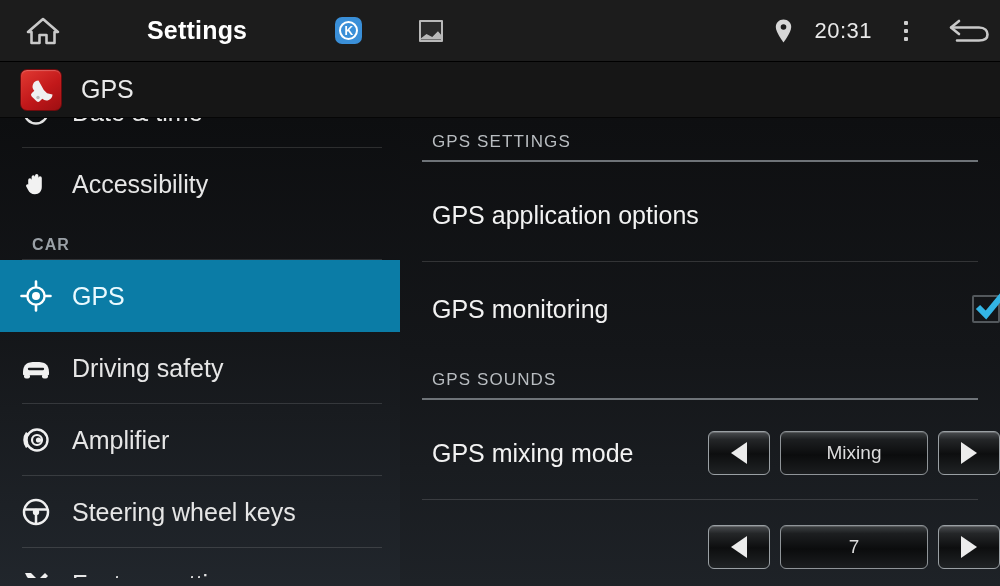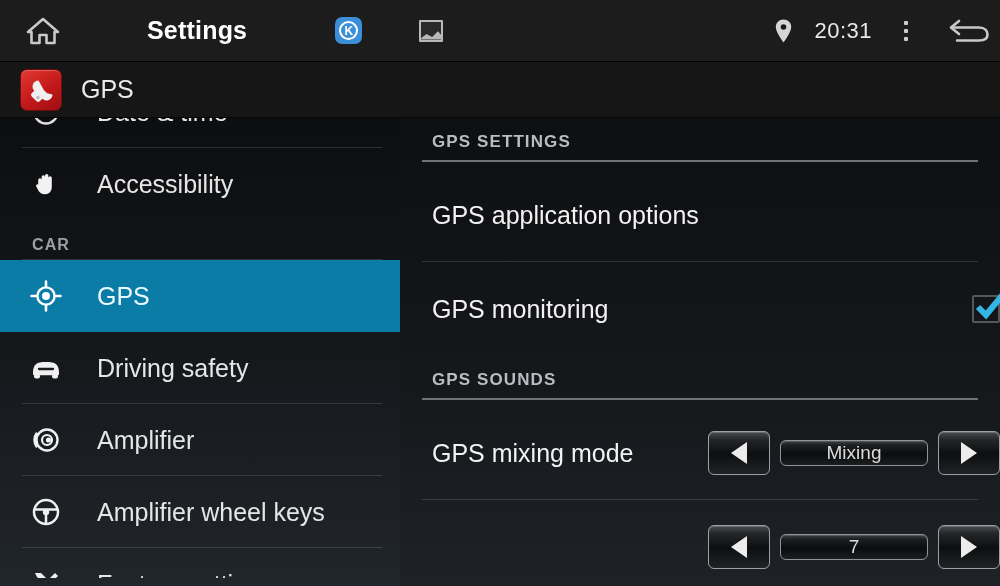--- a/index.html
+++ b/index.html
@@ -76,21 +76,21 @@
   .subbar-title { margin-left:19px; color:#eaeaea; font-size:25px; }
 
   
   .sidebar {
     position:absolute; top:118px; left:0; width:400px; height:468px;
     background:linear-gradient(180deg,#0d0e10 0%, #141619 45%, #21262c 100%);
     overflow:hidden;
   }
   .side-row {
     position:relative; display:flex; align-items:center;
-    height:72px; padding-left:28px;gap:15px;
+    height:72px; padding-left:18px;
   }
   .side-row .icon { width:36px; flex:0 0 auto; display:flex; justify-content:center; }
   .side-row .label {
     margin-left:18px; color:#e6e6e6; font-size:25px; white-space:nowrap;
   }
   .side-sep {
     position:absolute; left:22px; right:18px; bottom:0; height:1px;
     background:rgba(255,255,255,.13);
   }
   .side-head {
@@ -110,21 +110,21 @@
   
   .content {
     position:absolute; top:118px; left:400px; width:600px; height:468px;
     background:linear-gradient(180deg,#0e0f11 0%, #141619 50%, #1e2227 100%);
     overflow:hidden;
   }
   .sec-head {
     position:relative; height:50px; padding:14px 0 0 32px;
   }
   .sec-head span {
-    color:#b9bdc1; font-size:17px; font-weight:bold; letter-spacing:1.1px;
+    color:#b9bdc1; font-size:17px; font-weight:normal; letter-spacing:1.1px;
   }
   .sec-head .sec-line {
     position:absolute; left:22px; right:22px; bottom:6px; height:2px;
     background:#6e7378;
   }
   .item-row {
     position:relative; display:flex; align-items:center;
     height:94px; padding-left:32px; 
   }
   .item-row .item-label { color:#f2f2f2; font-size:25px; white-space:nowrap; }
@@ -145,21 +145,21 @@
     display:flex; align-items:center; justify-content:center;
     box-shadow:inset 0 1px 0 rgba(255,255,255,.18);
   }
   .tri {
     width:0; height:0; border-top:11px solid transparent;
     border-bottom:11px solid transparent;
   }
   .tri.left  { border-right:16px solid #ececec; }
   .tri.right { border-left:16px solid #ececec; }
   .btn-value {
-    width:148px; height:26px; margin:0 10px; border-radius:6px;
+    width:148px; height:44px; margin:0 10px; border-radius:6px;
     border:1px solid #8f9498;
     background:linear-gradient(180deg,#3e4143 0%, #1c1e20 18%, #0b0c0d 55%, #1b1d1f 100%);
     display:flex; align-items:center; justify-content:center;
     color:#dcdcdc; font-size:19px;
     box-shadow:inset 0 1px 0 rgba(255,255,255,.14);
   }
 </style>
 </head>
 <body>
 
@@ -277,21 +277,21 @@
 
     <div class="side-row">
       <div class="icon">
         <svg width="32" height="32" viewBox="0 0 32 32">
           <circle cx="16" cy="16" r="12" fill="none" stroke="#f0f0f0" stroke-width="2.5"></circle>
           <circle cx="16" cy="16" r="3.2" fill="#f0f0f0"></circle>
           <path d="M5.5 13.5 h21" stroke="#f0f0f0" stroke-width="2.5" stroke-linecap="round"></path>
           <path d="M16 19 v8.5" stroke="#f0f0f0" stroke-width="2.5" stroke-linecap="round"></path>
         </svg>
       </div>
-      <div class="label">Amplifier wheel keys</div>
+      <div class="label">Steering wheel keys</div>
       <div class="side-sep"></div>
     </div>
 
     <div class="row-clip-bottom">
       <div class="side-row">
         <div class="icon">
           <svg width="30" height="30" viewBox="0 0 30 30">
             <path d="M4 4 L10 4 L22 16 L18 20 L6 8 Z" fill="#f0f0f0"></path>
             <path d="M24 4 L27 7 L11 23 L6 26 L7 21 Z" fill="#f0f0f0"></path>
           </svg>

